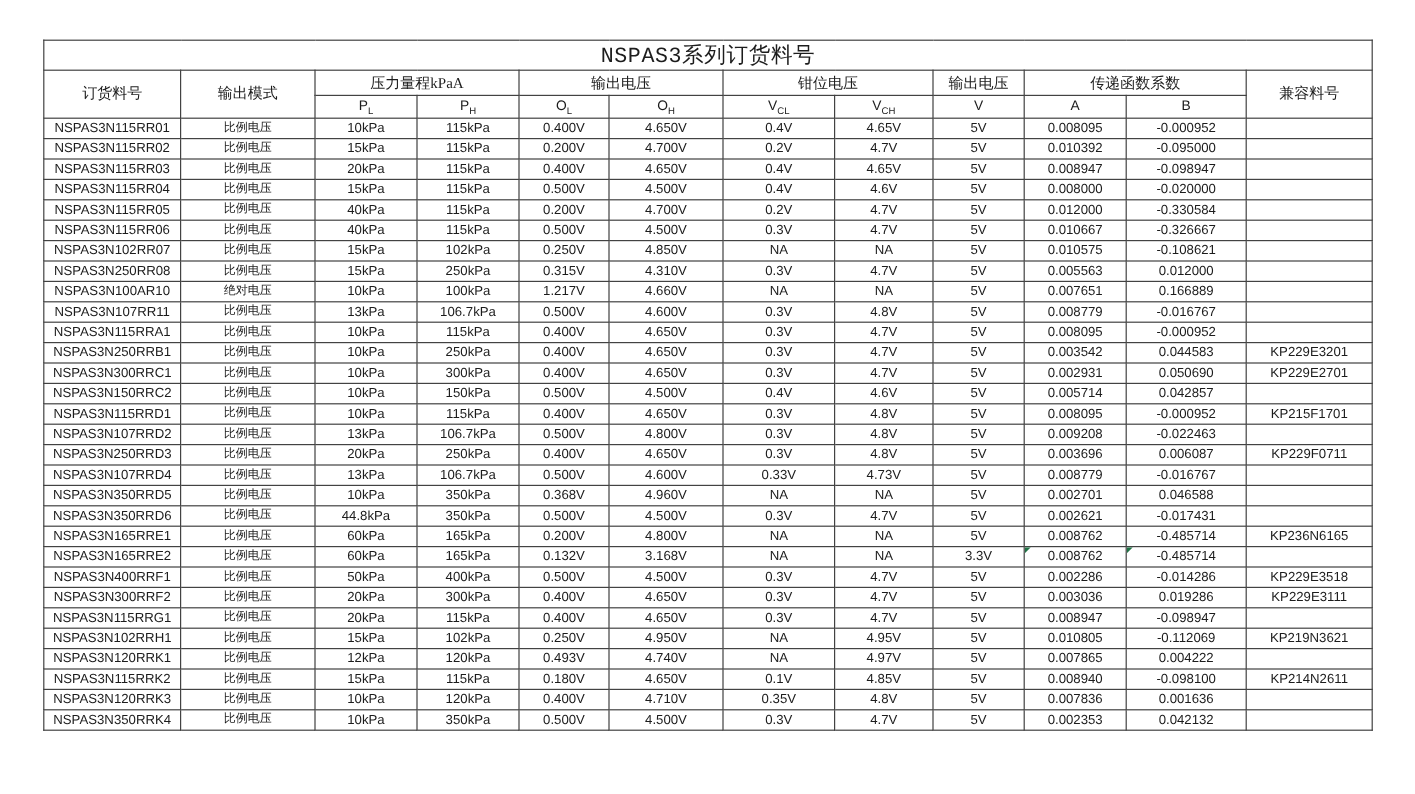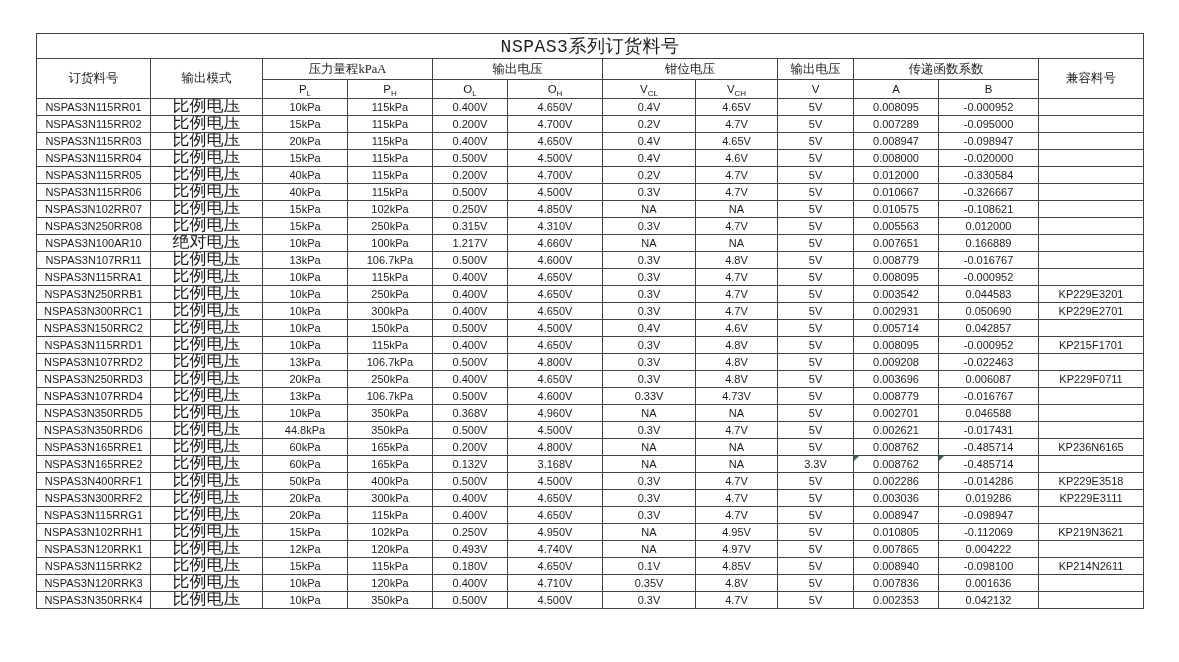--- a/index.html
+++ b/index.html
@@ -20,22 +20,22 @@
     font-size:18px; height:24px; letter-spacing:0.5px;
   }
   .ghead {
     font-family:"Liberation Serif","DejaVu Serif",serif;
     font-size:12.5px; height:20px;
   }
   .subhead { font-size:11.5px; height:18px;margin-top:45px; }
   .subhead sub { font-size:8px; line-height:0; }
   td { font-size:11px; height:16px; line-height:16px; }
   td.cjk {
-    font-family:Liberation Mono, monospace;
-    font-size:17px;
+    font-family:Liberation Sans, sans-serif;
+    font-size:10px;
   }
   td.flagged { position:relative; }
   .corner-flag {
     position:absolute; left:0; top:0; width:0; height:0;
     border-top:5px solid #217346; border-right:5px solid transparent;
   }
 </style>
 </head>
 <body>
 
@@ -99,21 +99,21 @@
         <tr>
           <td>NSPAS3N115RR02</td>
           <td class="cjk">比例电压</td>
           <td>15kPa</td>
           <td>115kPa</td>
           <td>0.200V</td>
           <td>4.700V</td>
           <td>0.2V</td>
           <td>4.7V</td>
           <td>5V</td>
-          <td>0.007289</td>
+          <td>0.010392</td>
           <td>-0.095000</td>
           <td></td>
         </tr>
         <tr>
           <td>NSPAS3N115RR03</td>
           <td class="cjk">比例电压</td>
           <td>20kPa</td>
           <td>115kPa</td>
           <td>0.400V</td>
           <td>4.650V</td>

